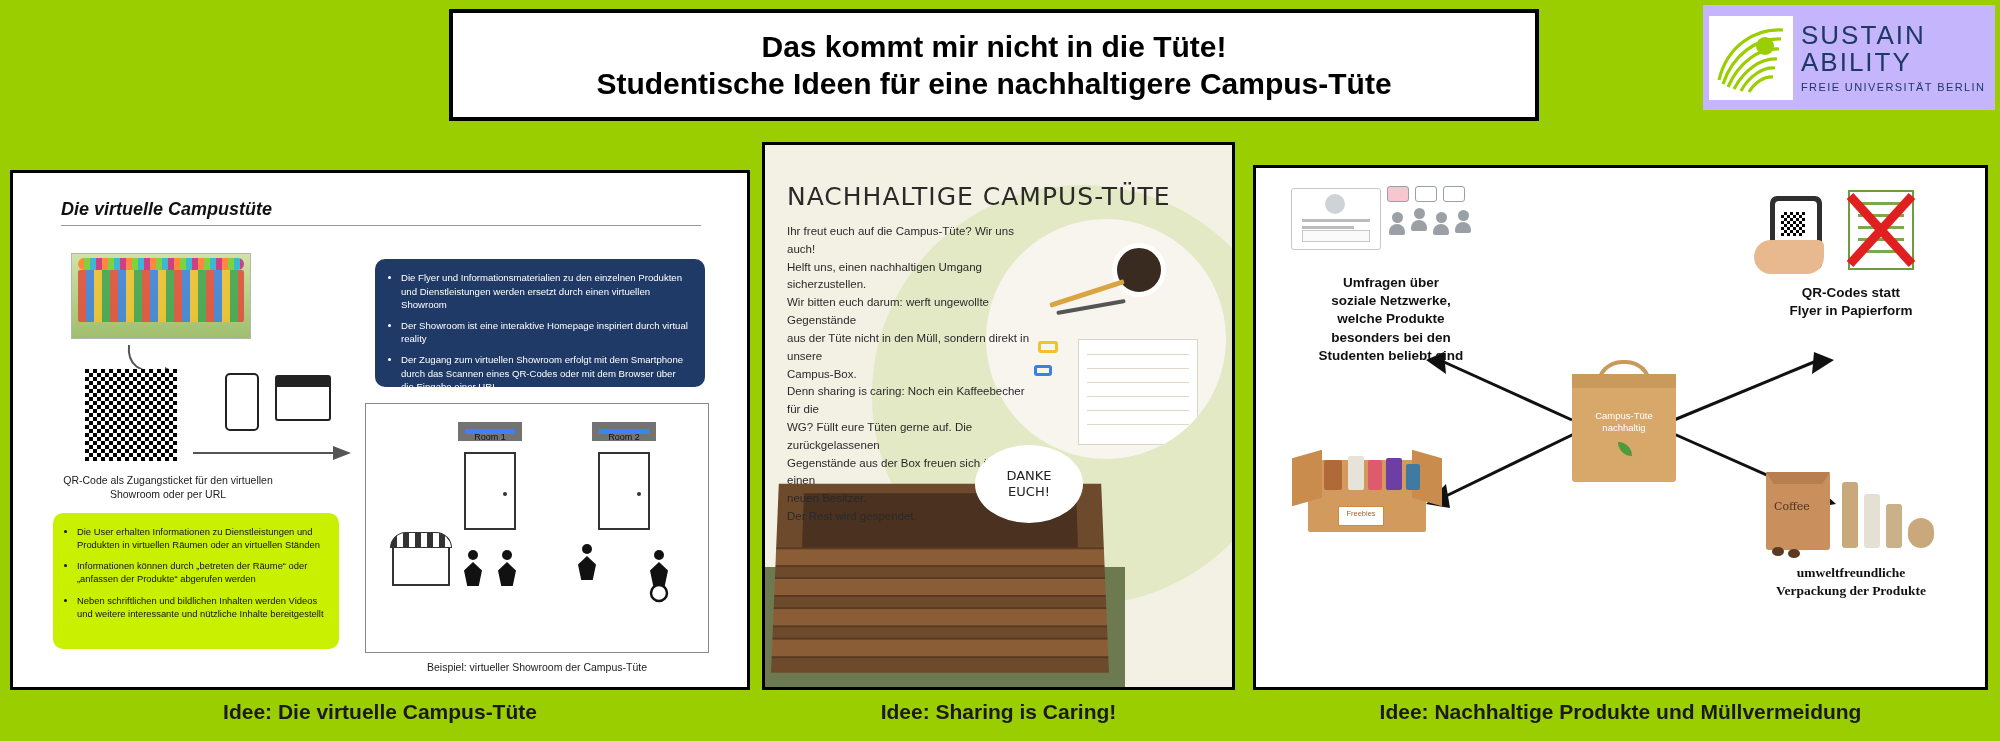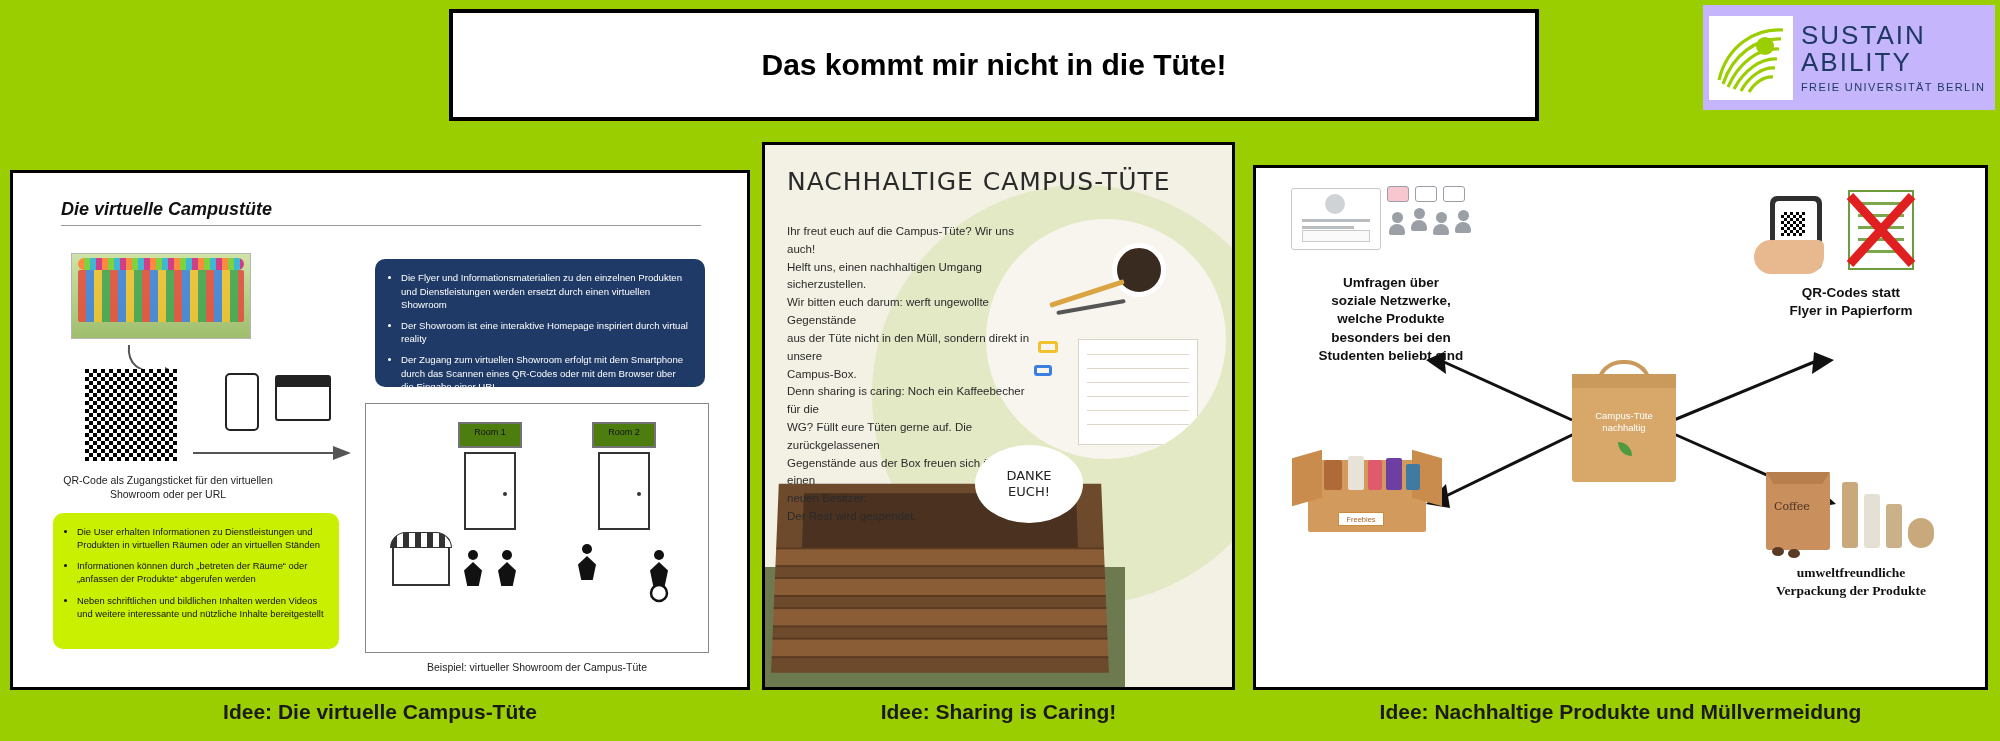--- a/index.html
+++ b/index.html
@@ -175,23 +175,23 @@
   }
   .p1-showroom {
     position: absolute; left: 352px; top: 230px; width: 344px; height: 250px;
     border: 1px solid #888; background: #fff;
   }
   .p1-showroom-cap {
     position: absolute; left: 352px; top: 488px; width: 344px;
     font-size: 10.5px; text-align: center; color: #222;
   }
   .room-label {
-    position: absolute; width: 64px; height: 26px;
-    border: 2px solid #737373; font-size: 9px; text-align: center; line-height: 16px;
-    background: #4d7c0f; color: #111;
+    position: absolute; width: 64px; height: 19px;
+    border: 7px solid #737373; font-size: 9px; text-align: center; line-height: 16px;
+    background: #3b82f6; color: #111;
   }
   .door {
     position: absolute; width: 52px; height: 78px; border: 2px solid #333;
     background: #fff;
   }
   .door::after {
     content: ""; position: absolute; right: 7px; top: 38px;
     width: 4px; height: 4px; border-radius: 50%; background: #333;
   }
   .stall {
@@ -219,21 +219,21 @@
   .p2-bg {
     position: absolute; inset: 0;
     background: #f3f1e4;
     overflow: hidden;
   }
   .p2-blob {
     position: absolute; right: -60px; top: 40px; width: 420px; height: 420px;
     background: #e2e9c4; border-radius: 50%;
   }
   .p2-title {
-    position: absolute; left: 22px; top: 22px;
+    position: absolute; left: 22px; top: 37px;
     font-size: 25px; letter-spacing: 1px; color: #2a2a2a;
     font-family: "DejaVu Sans", sans-serif;
   }
   .p2-body {
     position: absolute; left: 22px; top: 78px; width: 250px;
     font-size: 11.5px; line-height: 1.55; color: #2a2a2a;
   }
   .p2-photo-circle {
     position: absolute; right: 6px; top: 74px; width: 240px; height: 240px;
     border-radius: 50%;
@@ -390,21 +390,21 @@
   }
   .openbox .flapl {
     position: absolute; left: -16px; top: -6px; width: 30px; height: 48px;
     background: #c98c4c; transform: skewY(-16deg);
   }
   .openbox .flapr {
     position: absolute; right: -16px; top: -6px; width: 30px; height: 48px;
     background: #c98c4c; transform: skewY(16deg);
   }
   .openbox .tag {
-    position: absolute; left: 30px; bottom: 6px; width: 46px; height: 14px;
+    position: absolute; left: 30px; bottom: 6px; width: 46px; height: 20px;
     background: #ffffff; border: 1px solid #cc8a3d; font-size: 7.5px;
     text-align: center; line-height: 13px; color: #a4662a;
   }
   .prod { position: absolute; bottom: 34px; border-radius: 2px; }
   
   .cbag {
     position: absolute; left: 0; top: 14px; width: 64px; height: 78px;
     background: #c98f5d; border-radius: 3px;
   }
   .cbag .top {
@@ -420,20 +420,21 @@
   }
   .p3-arrow { position: absolute; }
 </style>
 </head>
 <body>
 
 <div class="header-bar">
 
   <div class="title-box">
     <div class="title-line">Das kommt mir nicht in die Tüte!</div>
+    <div class="title-line">Studentische Ideen für eine nachhaltigere Campus-Tüte</div>
   </div>
 
   <div class="logo-box">
     <div class="logo-mark">
       <svg viewBox="0 0 84 84" width="84" height="84" aria-hidden="true">
         <rect x="0" y="0" width="84" height="84" fill="#ffffff"></rect>
         <g fill="none" stroke="#9bce00" stroke-width="3.2">
           <path d="M10 64 C18 30 46 12 74 14"></path>
           <path d="M14 68 C24 38 48 22 72 23"></path>
           <path d="M19 71 C30 46 50 32 70 33"></path>

